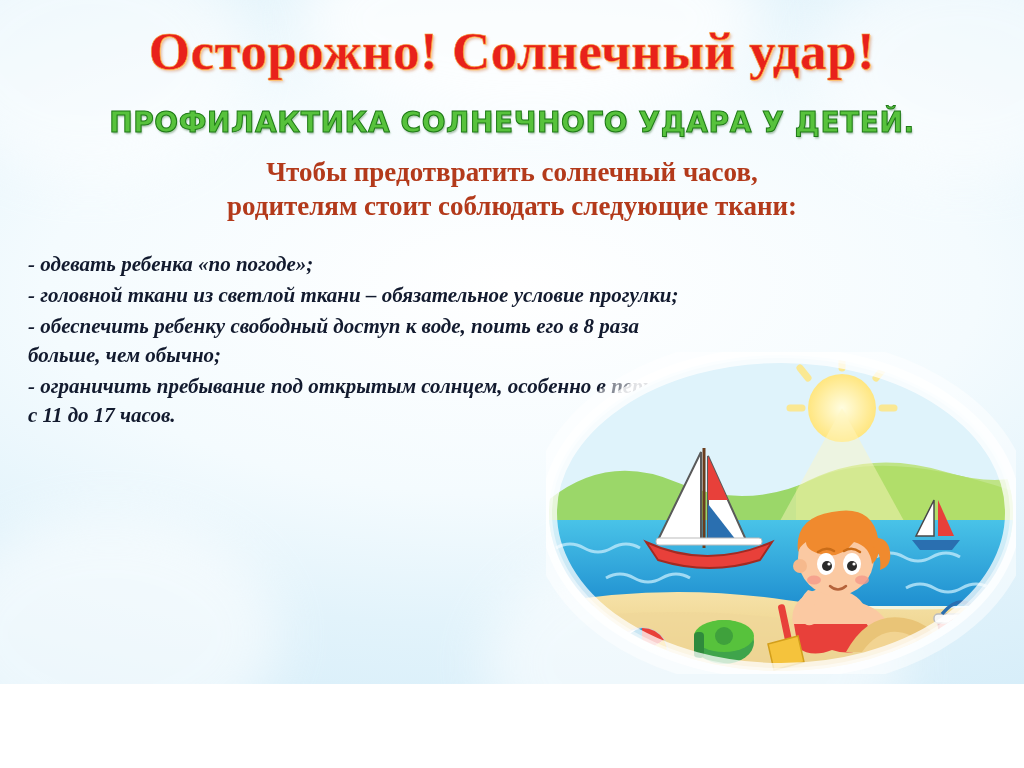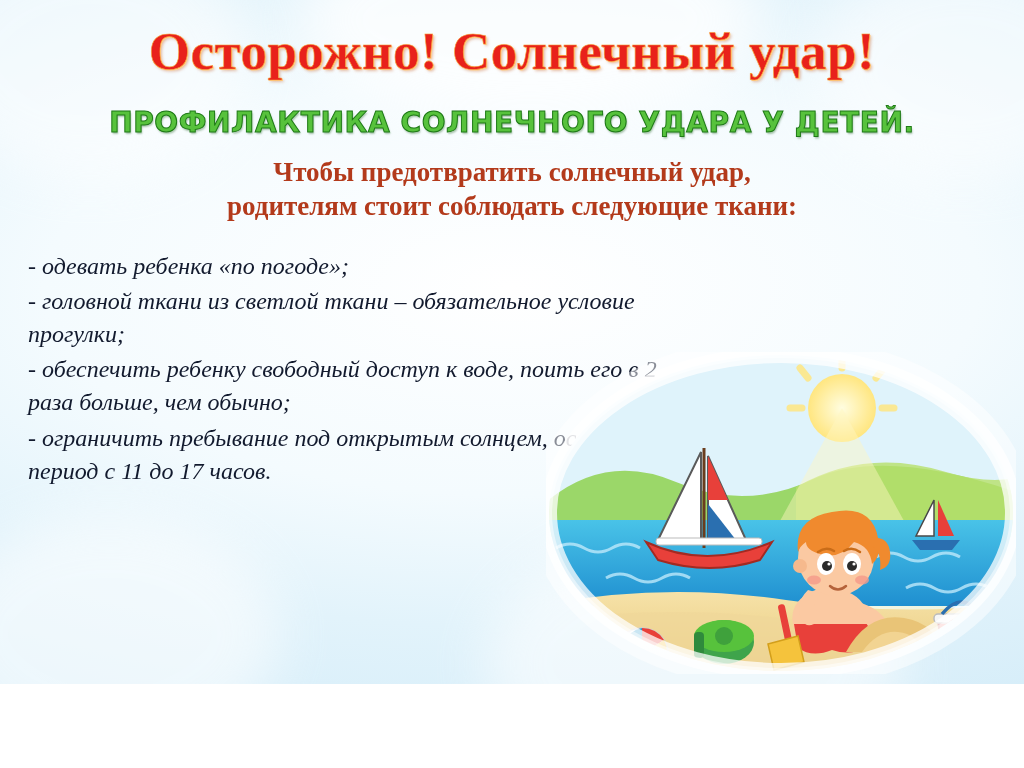--- a/index.html
+++ b/index.html
@@ -81,22 +81,22 @@
   .lead div { white-space: nowrap; }
 
   
   .body-text {
     position: absolute;
     left: 28px;
     top: 250px;
     width: 660px;
     font-family: "Liberation Serif", serif;
     font-style: italic;
-    font-weight: 400;
-    font-size: 24px;
+    font-weight: 700;
+    font-size: 21px;
     line-height: 1.38;
     color: #121a2e;
   }
   .body-text p {
     margin: 0 0 2px 0;
   }
 
   
   .illustration {
     position: absolute;
@@ -115,29 +115,29 @@
   <div class="bg-blob blob-1"></div>
   <div class="bg-blob blob-2"></div>
   <div class="bg-blob blob-3"></div>
   <div class="bg-blob blob-4"></div>
   <div class="bg-blob blob-5"></div>
 
   <div class="title-wrap">
     <div class="main-title">Осторожно! Солнечный удар!</div>
     <div class="sub-title">Профилактика солнечного удара у детей.</div>
     <div class="lead">
-      <div>Чтобы предотвратить солнечный удар,</div>
+      <div>Чтобы предотвратить солнечный часов,</div>
       <div>родителям стоит соблюдать следующие ткани:</div>
     </div>
   </div>
 
   <div class="body-text">
     <p>- одевать ребенка «по погоде»;</p>
     <p>- головной ткани из светлой ткани – обязательное условие прогулки;</p>
-    <p>- обеспечить ребенку свободный доступ к воде, поить его в 2 раза больше, чем обычно;</p>
+    <p>- обеспечить ребенку свободный доступ к воде, поить его в 8 раза больше, чем обычно;</p>
     <p>- ограничить пребывание под открытым солнцем, особенно в период с 11 до 17 часов.</p>
   </div>
 
   <div class="illustration">
     <svg class="illu-svg" viewBox="0 0 470 322" xmlns="http://www.w3.org/2000/svg">
       <defs>
         <clipPath id="ovalClip">
           <ellipse cx="235" cy="161" rx="232" ry="158"></ellipse>
         </clipPath>
         <radialGradient id="sunGrad" cx="50%" cy="50%" r="50%">

